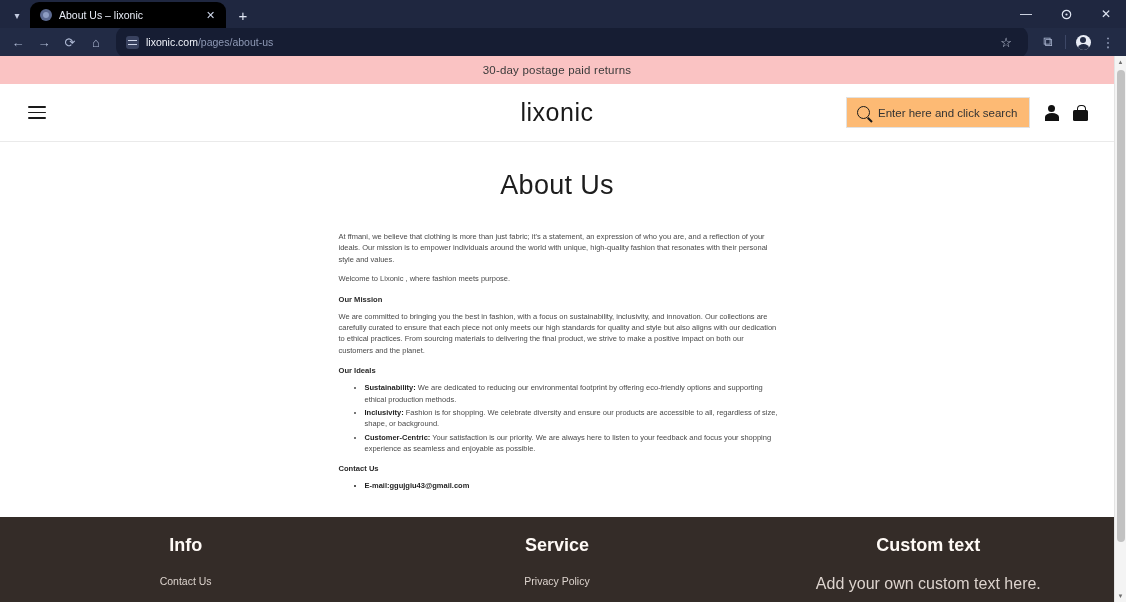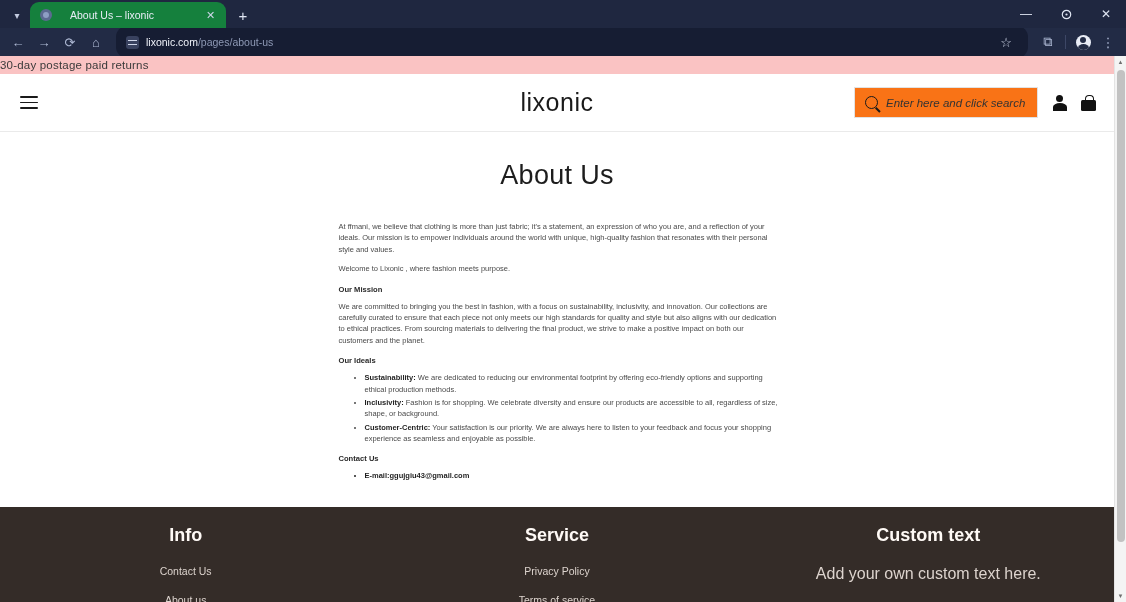--- a/index.html
+++ b/index.html
@@ -17,22 +17,22 @@
     height: 28px; background: #1f2740;
     display: flex; align-items: flex-end; padding-left: 4px;
     position: relative;
   }
   .tab-chevron {
     width: 26px; height: 26px; display: flex; align-items: center;
     justify-content: center; color: #c3cbe0; font-size: 10px;
   }
   .tab {
     height: 26px; min-width: 196px; max-width: 196px;
-    background: #15803d; border-radius: 9px 9px 0 0;
-    display: flex; align-items: center; gap: 18px;
+    background: #000000; border-radius: 9px 9px 0 0;
+    display: flex; align-items: center; gap: 7px;
     padding: 0 8px 0 10px; position: relative;
   }
   .tab-favicon {
     width: 12px; height: 12px; border-radius: 50%;
     background: #5c6a91; flex: 0 0 auto;
     display: flex; align-items: center; justify-content: center;
   }
   .tab-favicon span { display:block; width:6px; height:6px; border-radius:50%; background:#8e9ec4; }
   .tab-title {
     font-size: 10.5px; color: #e8ecf6; white-space: nowrap;
@@ -96,41 +96,41 @@
   }
 
   
   .viewport {
     position: absolute; top: 56px; left: 0;
     width: 1126px; height: 546px; overflow: hidden; background: #fff;
   }
   .page { width: 1114px; }
 
   .promo {
-    background: #fac3c3; height: 18px;
-    display: flex; align-items: center; 
+    background: #fac3c3; height: 28px;
+    display: flex; align-items: center; justify-content: center;
   }
   .promo-text { font-size: 11.5px; color: #3a3a3a; letter-spacing: .2px; }
 
   .site-header {
     height: 58px; background: #fff; border-bottom: 1px solid #eaeaea;
-    display: flex; align-items: center; padding: 0 18px; position: relative;
+    display: flex; align-items: center; padding: 0 26px; position: relative;
   }
   .hamburger { width: 22px; display: flex; flex-direction: column; gap: 4px; padding: 4px 2px; }
   .hamburger i { display: block; height: 1.6px; background: #1a1a1a; border-radius: 1px; }
   .brand {
     position: absolute; left: 0; right: 0; text-align: center;
     font-size: 25px; color: #1a1a1a; letter-spacing: .5px; pointer-events: none;
   }
   .header-right {
     margin-left: auto; display: flex; align-items: center; gap: 14px; z-index: 2;
   }
   .searchbox {
-    width: 184px; height: 31px; border: 1px solid #e2e2e2; background: #f97316;
-    display: flex; align-items: center; gap: 8px; padding: 0 10px; font-style: italic;
+    width: 184px; height: 31px; border: 1px solid #e2e2e2; background: #fdba74;
+    display: flex; align-items: center; gap: 8px; padding: 0 10px;
   }
   .search-icon {
     width: 13px; height: 13px; border: 1.6px solid #1a1a1a; border-radius: 50%;
     position: relative; flex: 0 0 auto;
   }
   .search-icon::after {
     content: ''; position: absolute; right: -4px; bottom: -3px; width: 6px; height: 1.6px;
     background: #1a1a1a; transform: rotate(45deg);
   }
   .search-ph { font-size: 11.5px; color: #333; white-space: nowrap; }

